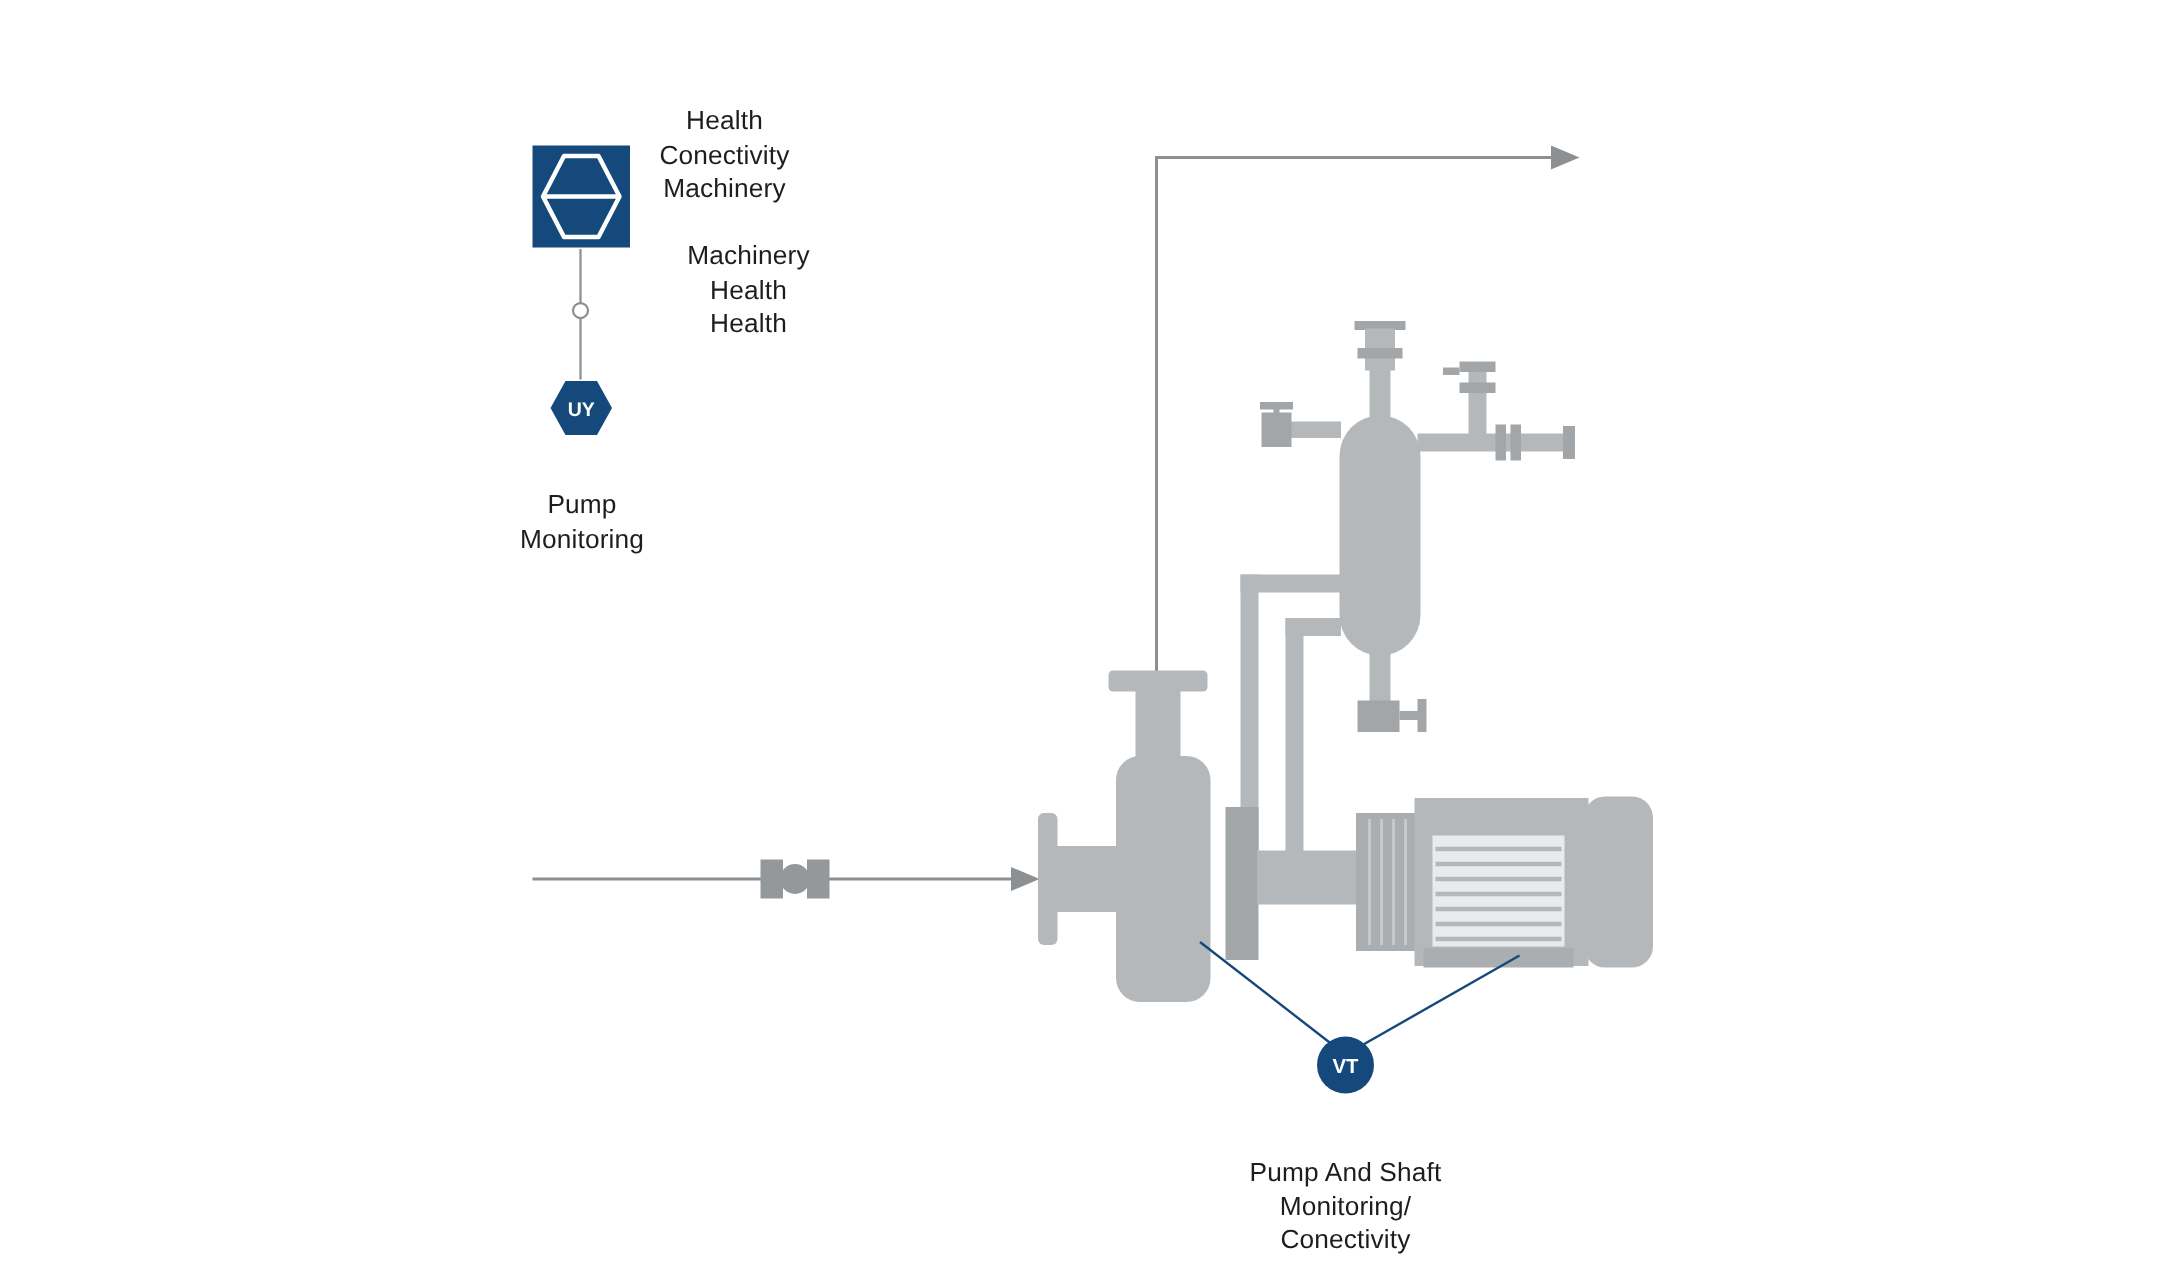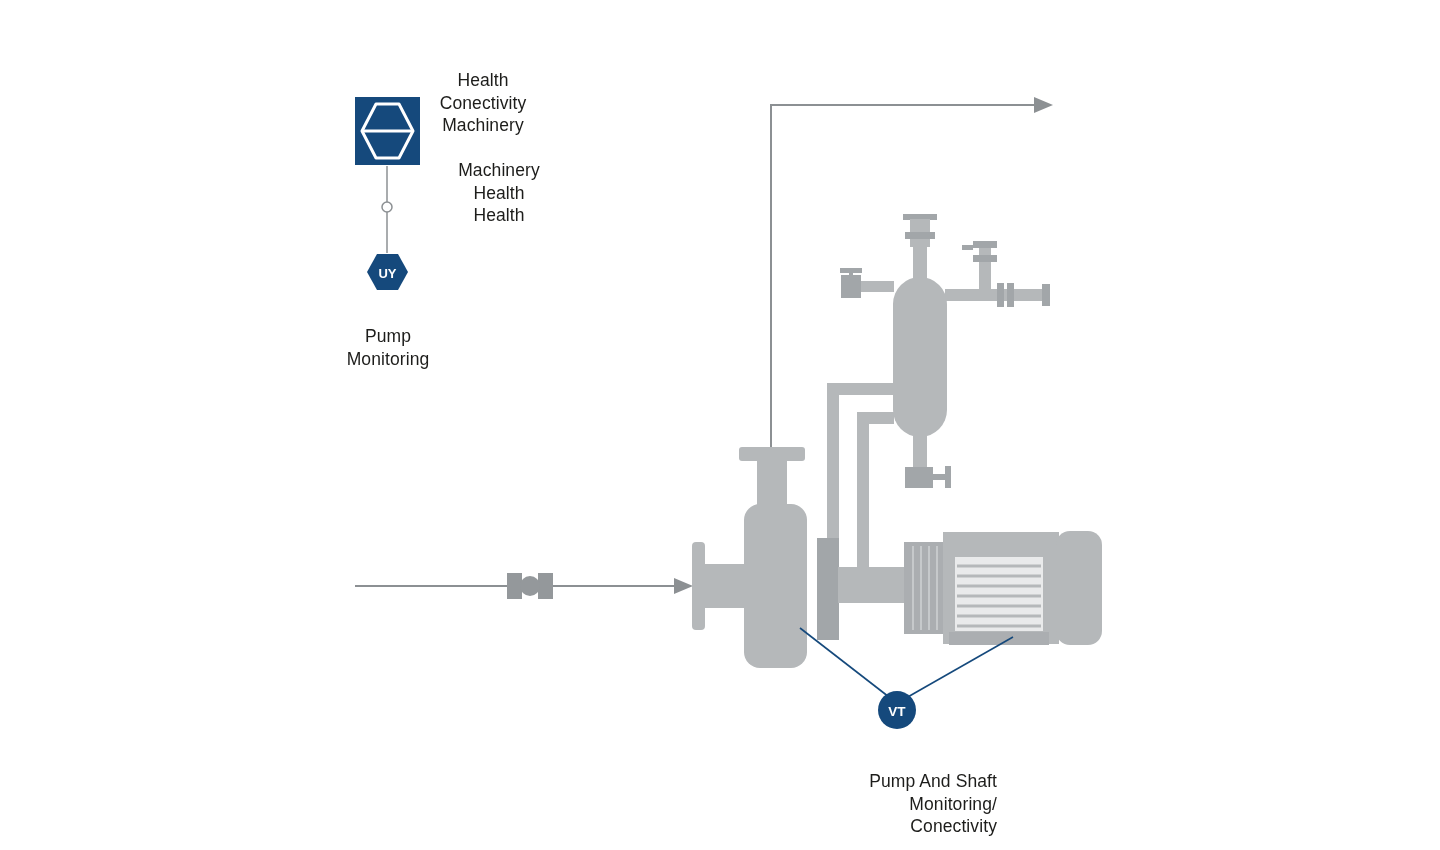--- a/index.html
+++ b/index.html
@@ -163,19 +163,19 @@
     <div>Machinery</div>
     <div>Health</div>
     <div>Health</div>
   </div>
 
   <div class="label" style="left:298px;top:305px;width:180px;">
     <div>Pump</div>
     <div>Monitoring</div>
   </div>
 
-  <div class="label" style="left:797px;top:750px;width:200px;text-align:right;">
+  <div class="label" style="left:797px;top:750px;width:200px;">
     <div>Pump And Shaft</div>
     <div>Monitoring/</div>
     <div>Conectivity</div>
   </div>
 
 </div>
 
 </body></html>

